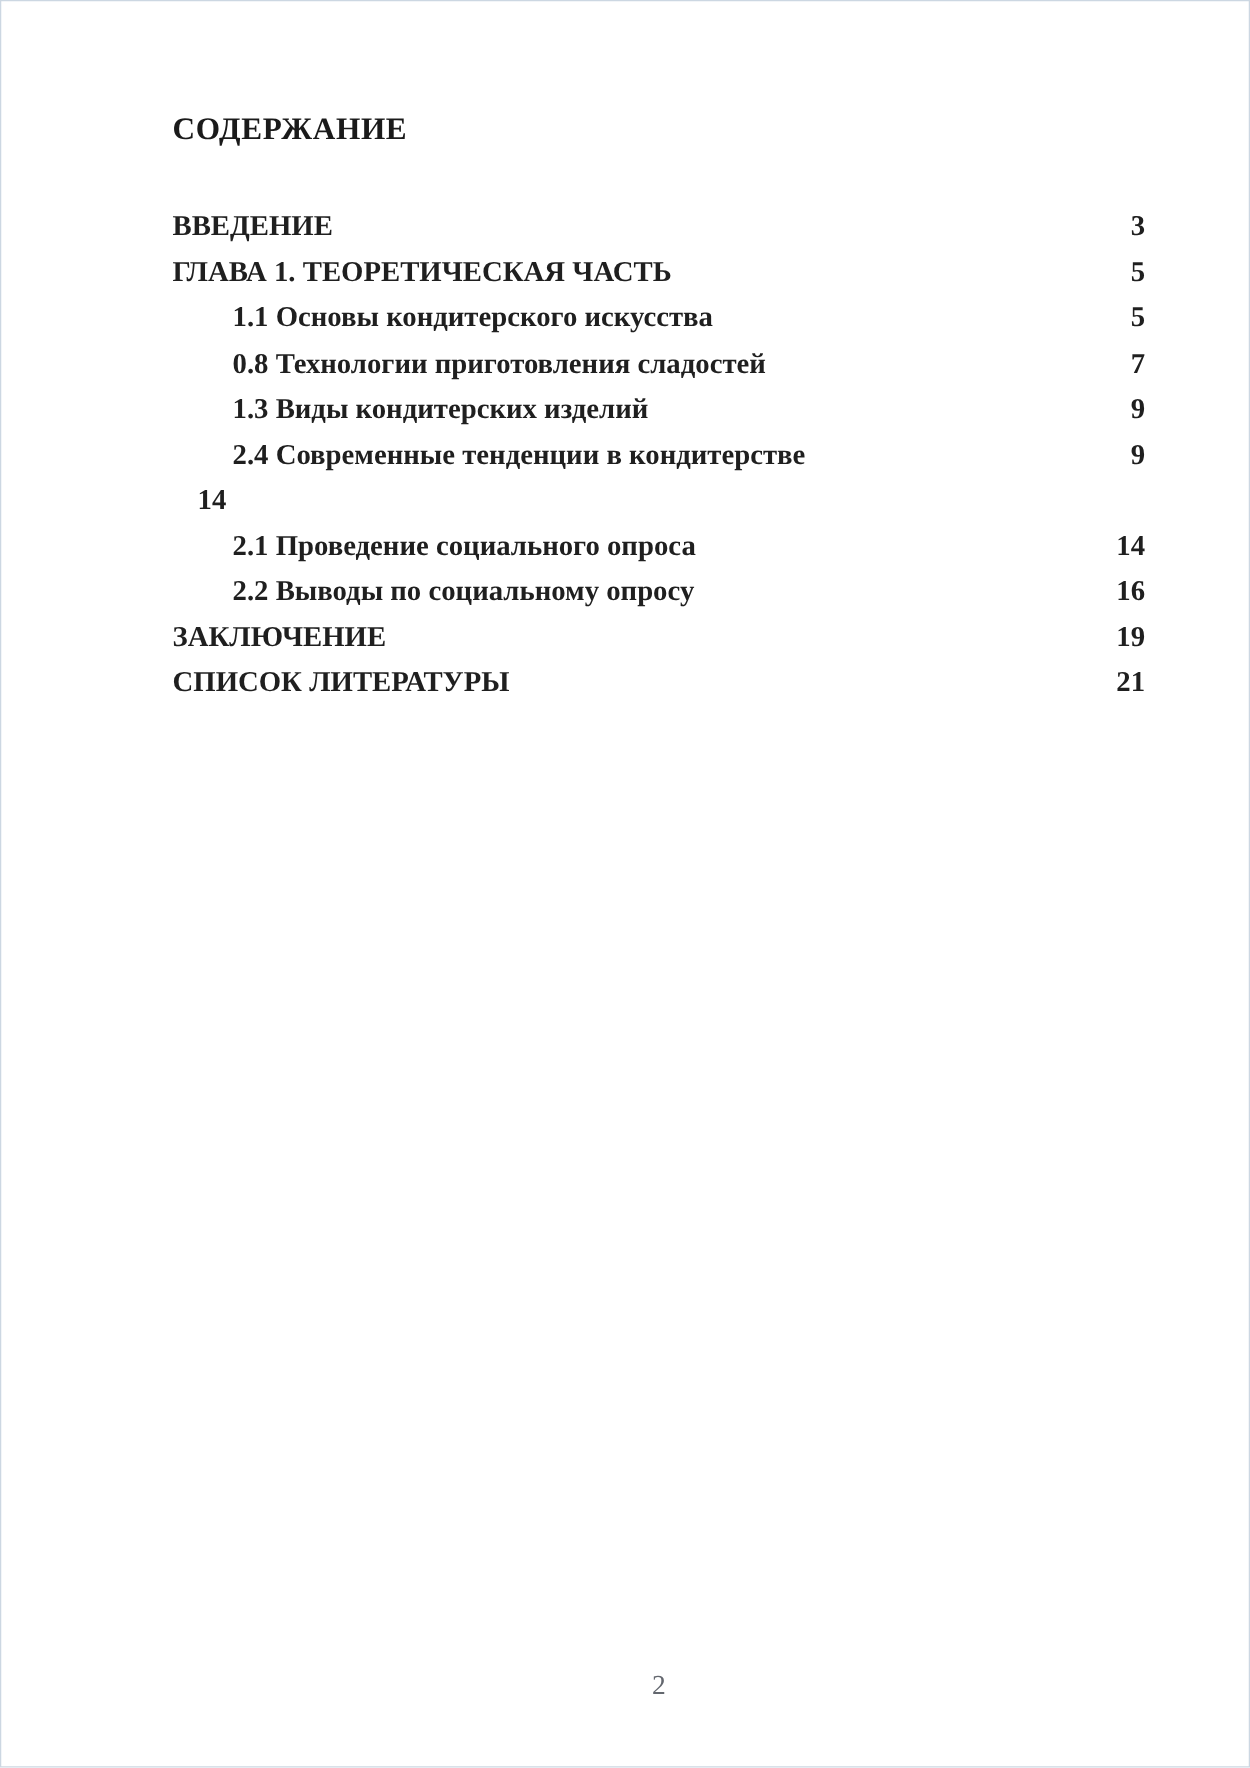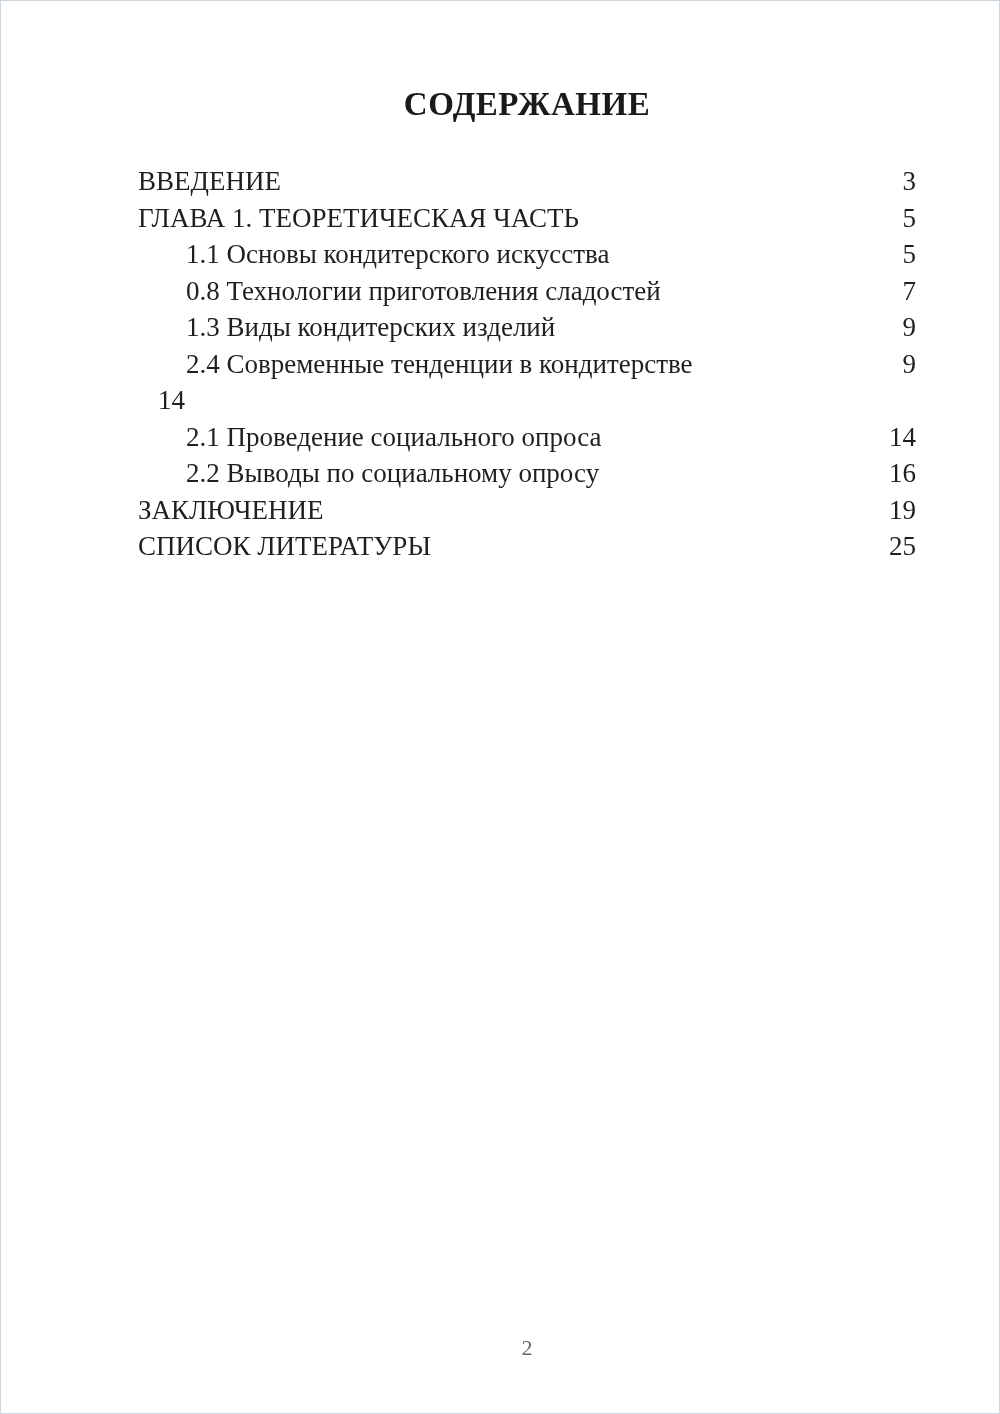--- a/index.html
+++ b/index.html
@@ -11,35 +11,35 @@
     box-sizing: border-box;
     font-family: "Liberation Serif", "DejaVu Serif", serif;
     color: #1f1f1f;
     position: relative;
     overflow: hidden;
   }
   .content { padding: 0 83px 0 137px; }
   .doc-title {
     margin: 88px 0 0 0;
     padding: 0;
-    text-align: center;
     font-weight: bold;
-    font-size: 33px;
+    font-size: 25px;
     letter-spacing: 0.5px;
     line-height: 30px;
     color: #1a1a1a;
   }
   .toc { margin-top: 44px; }
   .toc-row {
     display: flex;
     justify-content: space-between;
     align-items: flex-start;
-    font-size: 27px;
+    font-size: 23px;
     line-height: 36.5px;
     white-space: nowrap;
+    font-weight: bold;
   }
   .toc-row.level-1 .toc-label { padding-left: 48px; }
   .toc-page { text-align: right; padding-left: 20px; }
   .footer-page-number {
     position: absolute;
     left: 137px;
     right: 83px;
     bottom: 52px;
     text-align: center;
     font-size: 22px;
@@ -97,18 +97,18 @@
     <span class="toc-page">16</span>
   </div>
 
   <div class="toc-row">
     <span class="toc-label">ЗАКЛЮЧЕНИЕ</span>
     <span class="toc-page">19</span>
   </div>
 
   <div class="toc-row">
     <span class="toc-label">СПИСОК ЛИТЕРАТУРЫ</span>
-    <span class="toc-page">25</span>
+    <span class="toc-page">21</span>
   </div>
 </div>
 </div>
 
 <div class="footer-page-number">2</div>
 
 </body></html>

